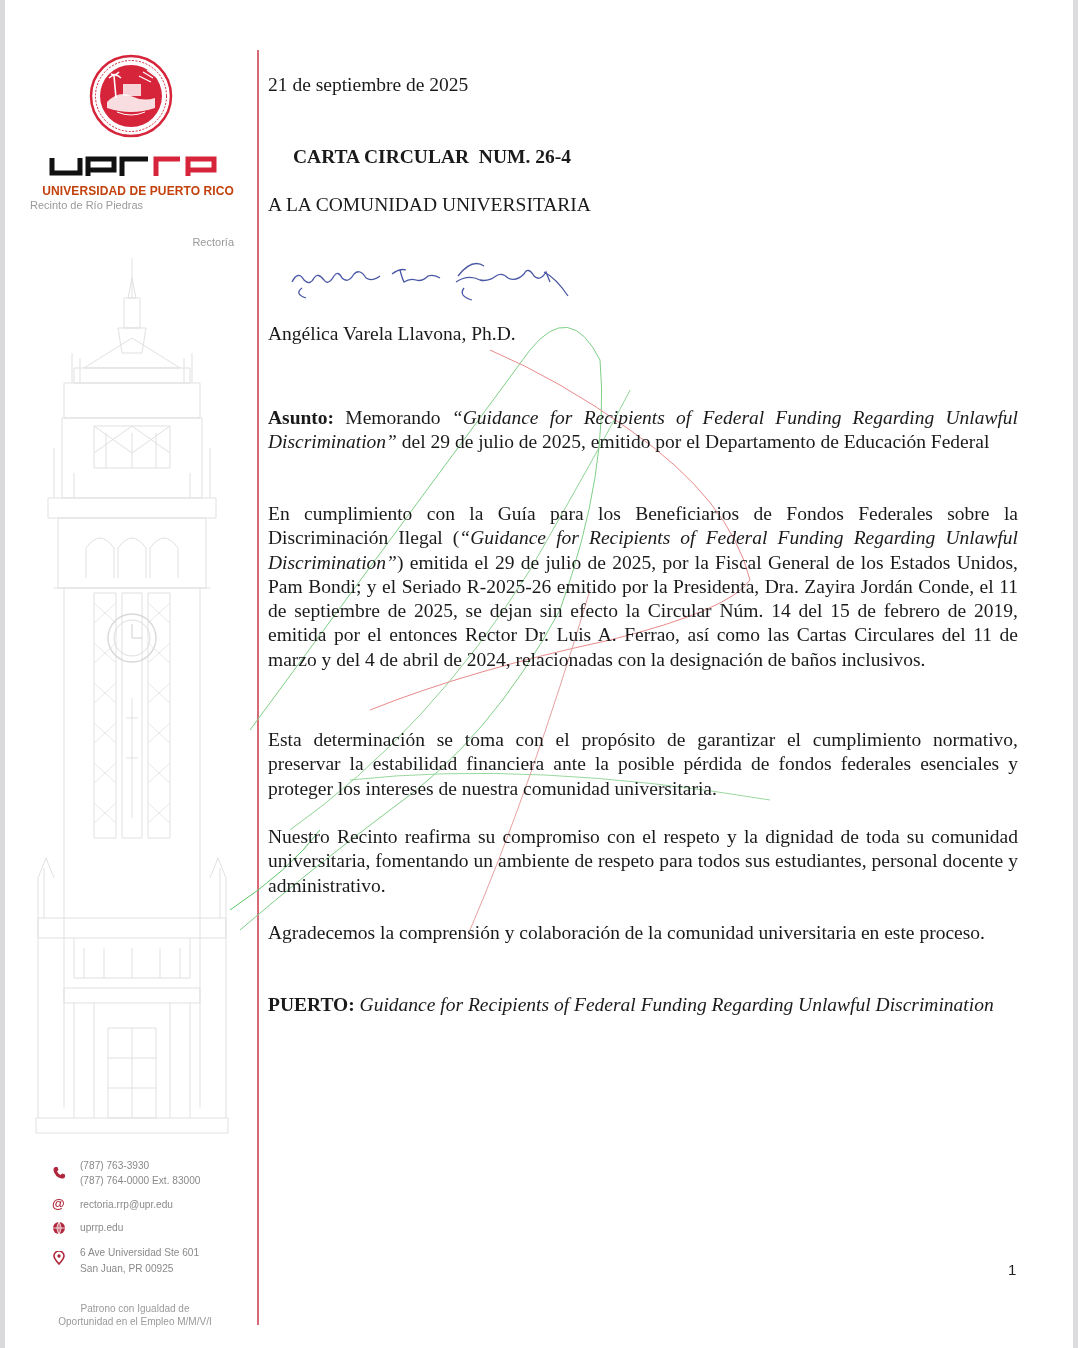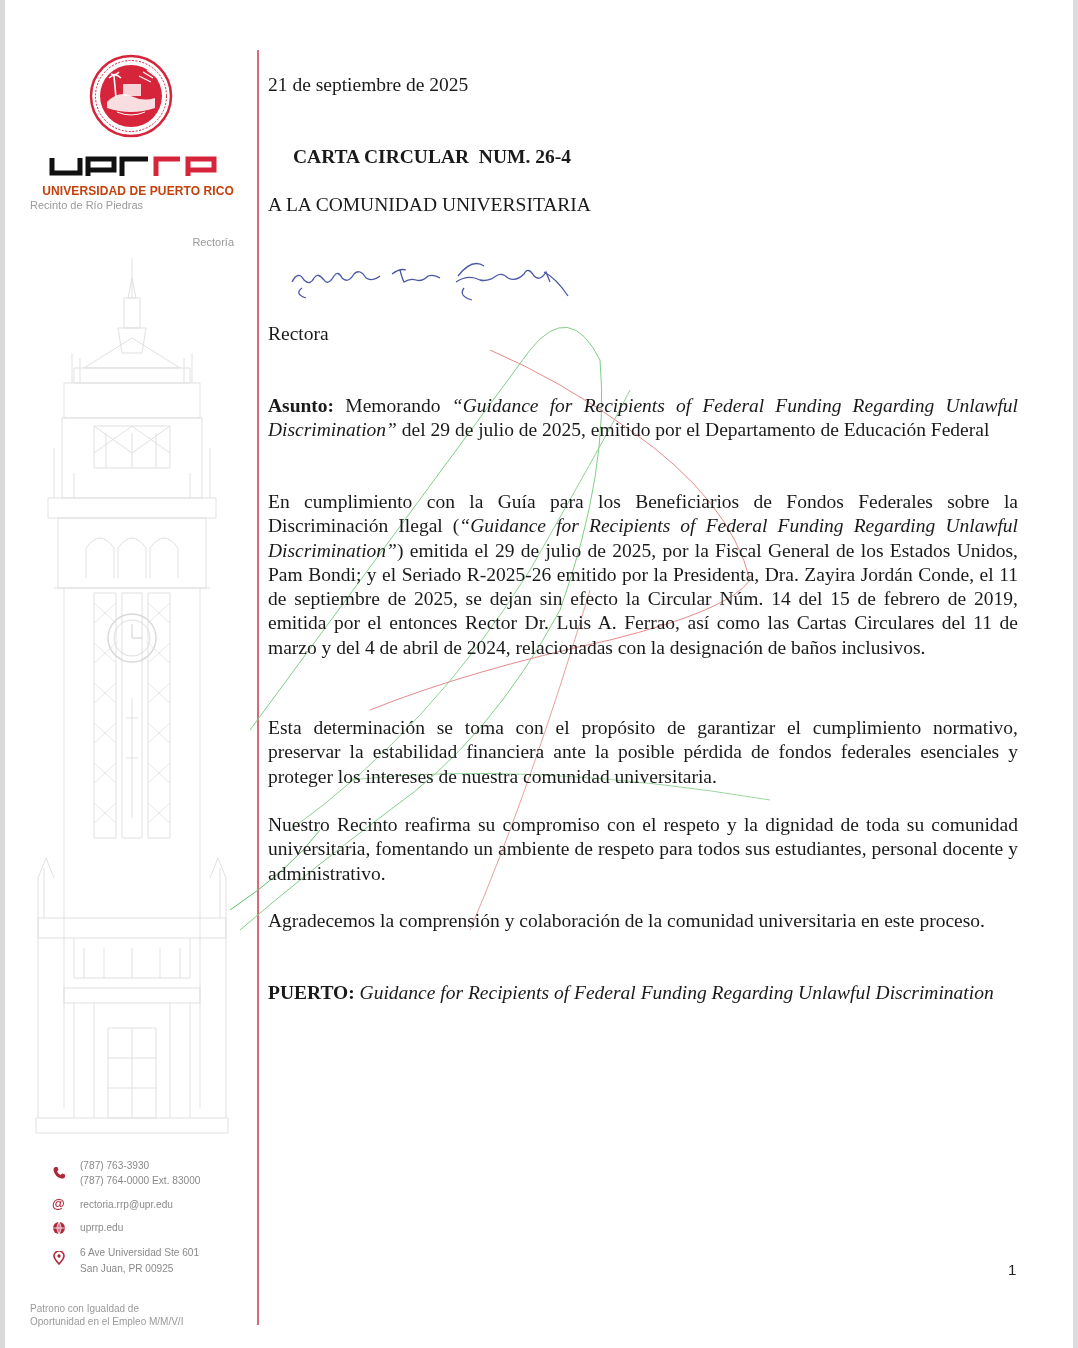--- a/index.html
+++ b/index.html
@@ -22,32 +22,32 @@
   .campus { position: absolute; left: 0; top: 149px; width: 204px; 
     font-family: "Liberation Sans", sans-serif; font-size: 11px; color: #9a9a9a; }
   .office { position: absolute; left: 0; top: 170px; width: 204px; text-align: right;
     font-family: "Liberation Sans", sans-serif; font-size: 11px; color: #9a9a9a; margin-top: 16px; }
   .tower { position: absolute; left: 4px; top: 208px; width: 196px; height: 880px; }
 
   .contact { position: absolute; left: 22px; font-family: "Liberation Sans Narrow", "Liberation Sans", sans-serif;
     font-size: 11.5px; color: #8a8a8a; line-height: 15px; }
   .contact .ic { position: absolute; left: 0; width: 14px; height: 14px; }
   .contact .txt { position: absolute; left: 28px; white-space: nowrap; transform: scaleX(0.88); transform-origin: left top; }
-  .eeo { position: absolute; left: 0; top: 1252px; width: 210px; text-align: left;
+  .eeo { position: absolute; left: 0; top: 1252px; width: 210px; text-align: center;
     font-family: "Liberation Sans", sans-serif; font-size: 10px; color: #9a9a9a; line-height: 13px; }
 
   
   .main { position: absolute; left: 268px; top: 0; width: 750px; }
   .date { position: absolute; top: 74px; left: 0; font-size: 19.5px; text-align: center; }
   .circular { position: absolute; top: 146px; left: 0; font-size: 19.5px; font-weight: bold; white-space: pre; margin-left: 25px; }
   .addressee { position: absolute; top: 194px; left: 0; font-size: 19.5px; font-weight: normal; }
   .signature { position: absolute; top: 252px; left: 20px; width: 290px; height: 52px; }
   .signer { position: absolute; top: 322px; left: 0; font-size: 19.5px; line-height: 24px; }
   .para { position: absolute; left: 0; width: 750px; font-size: 19.5px; line-height: 24.3px; text-align: justify;
-    font-family: "Liberation Serif", serif; }
+    font-family: "Liberation Serif", serif; margin-top: 12px; }
   .para i { font-style: italic; }
   .para b { font-weight: bold; }
   .p-asunto { top: 394px; }
   .p1 { top: 490px; }
   .p2 { top: 716px; }
   .p3 { top: 813px; }
   .p4 { top: 909px; }
   .p-anejo { top: 981px; }
   .pagenum { position: absolute; left: 1008px; top: 1261px; font-family: "Liberation Sans", sans-serif; font-size: 15px; color: #222; }
 
@@ -161,21 +161,21 @@
   <svg class="signature" viewBox="0 0 290 52" fill="none" stroke="#4a58a6" stroke-width="1.3">
     <path d="M4 30 Q10 18 16 28 Q22 34 26 26 Q30 20 36 28 Q40 34 46 24 Q50 18 54 26 Q60 32 66 22 Q72 16 78 26 Q84 30 92 24"></path>
     <path d="M14 36 Q6 42 18 46"></path>
     <path d="M104 22 Q112 16 118 18 M112 18 Q114 26 116 30 Q122 26 128 28 Q134 30 140 24 Q146 22 152 26"></path>
     <path d="M170 24 Q184 6 196 14 M168 30 Q180 22 192 28 Q200 30 208 24 Q214 20 220 26 Q228 30 236 22 Q240 14 246 24 Q252 30 258 20 L262 30"></path>
     <path d="M256 20 Q268 26 280 44"></path>
     <path d="M176 36 Q170 44 184 48"></path>
   </svg>
 
   <div class="signer">
-    <div>Rectora</div>
+    <div>Angélica Varela Llavona, Ph.D.</div>
   </div>
 
   <div class="para p-asunto"><b>Asunto:</b><span> Memorando </span><i>“Guidance for Recipients of Federal Funding Regarding Unlawful Discrimination”</i><span> del 29 de julio de 2025, emitido por el Departamento de Educación Federal</span></div>
 
   <div class="para p1"><span>En cumplimiento con la Guía para los Beneficiarios de Fondos Federales sobre la Discriminación Ilegal (</span><i>“Guidance for Recipients of Federal Funding Regarding Unlawful Discrimination”</i><span>) emitida el 29 de julio de 2025, por la Fiscal General de los Estados Unidos, Pam Bondi; y el Seriado R-2025-26 emitido por la Presidenta, Dra. Zayira Jordán Conde, el 11 de septiembre de 2025, se dejan sin efecto la Circular Núm. 14 del 15 de febrero de 2019, emitida por el entonces Rector Dr. Luis A. Ferrao, así como las Cartas Circulares del 11 de marzo y del 4 de abril de 2024, relacionadas con la designación de baños inclusivos.</span></div>
 
   <div class="para p2">Esta determinación se toma con el propósito de garantizar el cumplimiento normativo, preservar la estabilidad financiera ante la posible pérdida de fondos federales esenciales y proteger los intereses de nuestra comunidad universitaria.</div>
   <div class="para p3">Nuestro Recinto reafirma su compromiso con el respeto y la dignidad de toda su comunidad universitaria, fomentando un ambiente de respeto para todos sus estudiantes, personal docente y administrativo.</div>
   <div class="para p4">Agradecemos la comprensión y colaboración de la comunidad universitaria en este proceso.</div>
 

